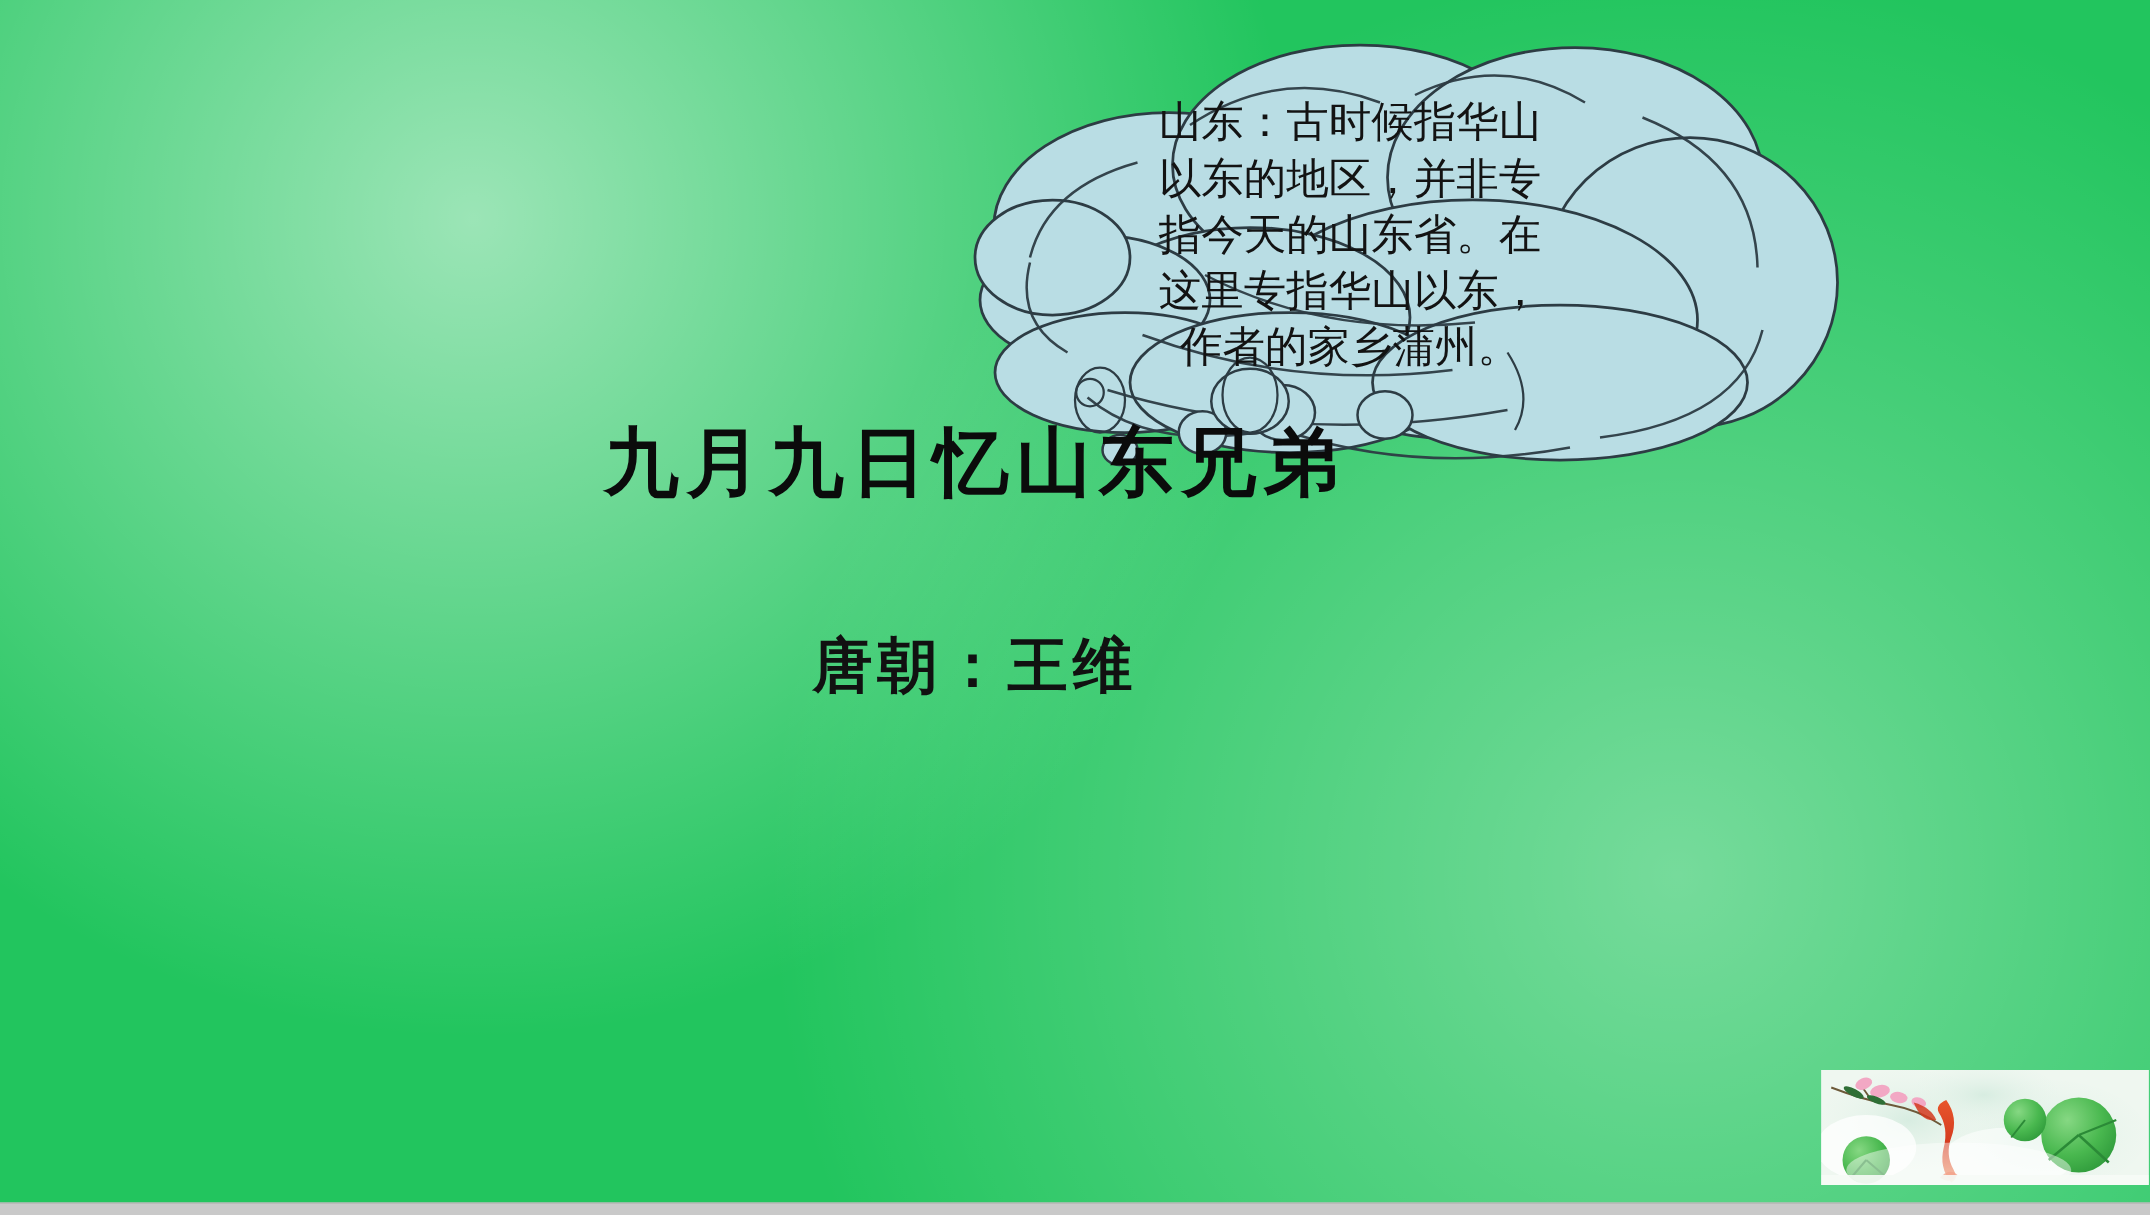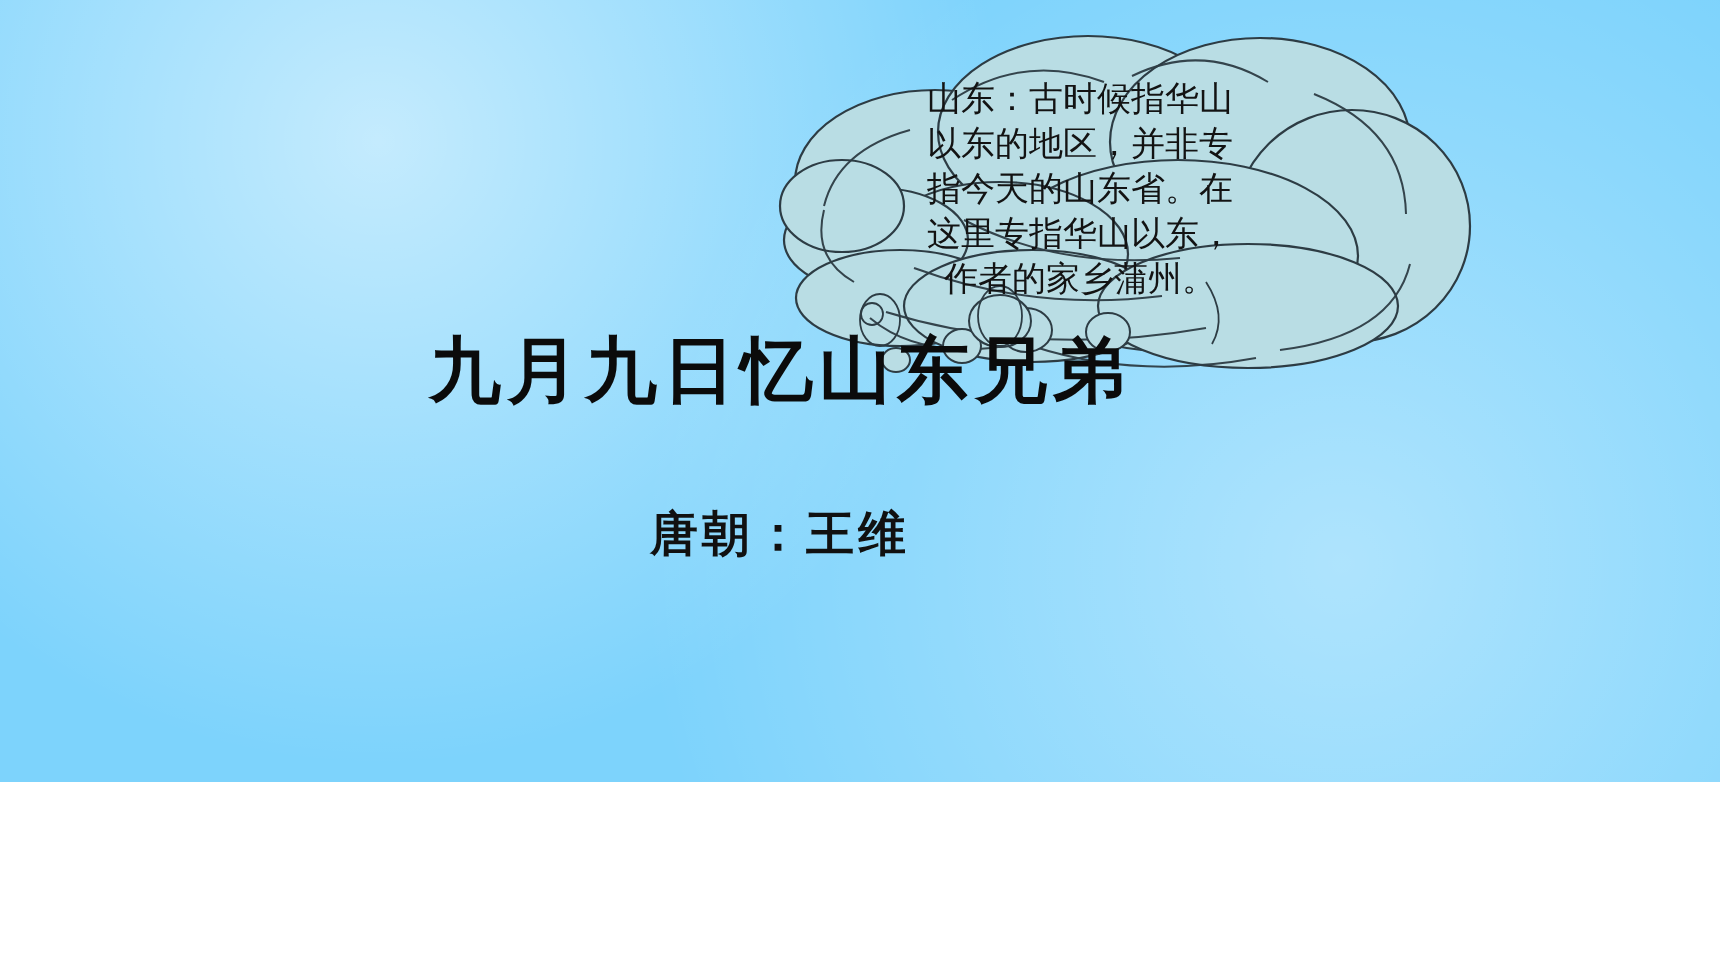--- a/index.html
+++ b/index.html
@@ -9,22 +9,22 @@
   body {
     width: 1720px;
     height: 972px;
     overflow: hidden;
     font-family: "DejaVu Sans", "Liberation Sans", sans-serif;
   }
 
   #slide {
     position: relative;
     width: 1720px;
-    height: 782px;
-    background: #7dd3fc;
+    height: 972px;
+    background: #22c55e;
     overflow: hidden;
   }
 
   
   #slide::before {
     content: "";
     position: absolute;
     inset: 0;
     background:
       radial-gradient(circle at 22% 18%, rgba(255,255,255,0.55) 0%, rgba(255,255,255,0) 42%),
@@ -64,21 +64,21 @@
 
   
   #poem-title {
     position: absolute;
     left: 0;
     top: 318px;
     width: 1560px;
     text-align: center;
     font-family: "DejaVu Sans", "Liberation Sans", sans-serif;
     font-weight: bold;
-    font-size: 72px;
+    font-size: 60px;
     line-height: 104px;
     letter-spacing: 6px;
     color: #0b0b0b;
   }
 
   #poem-author {
     position: absolute;
     left: 0;
     top: 498px;
     width: 1560px;

